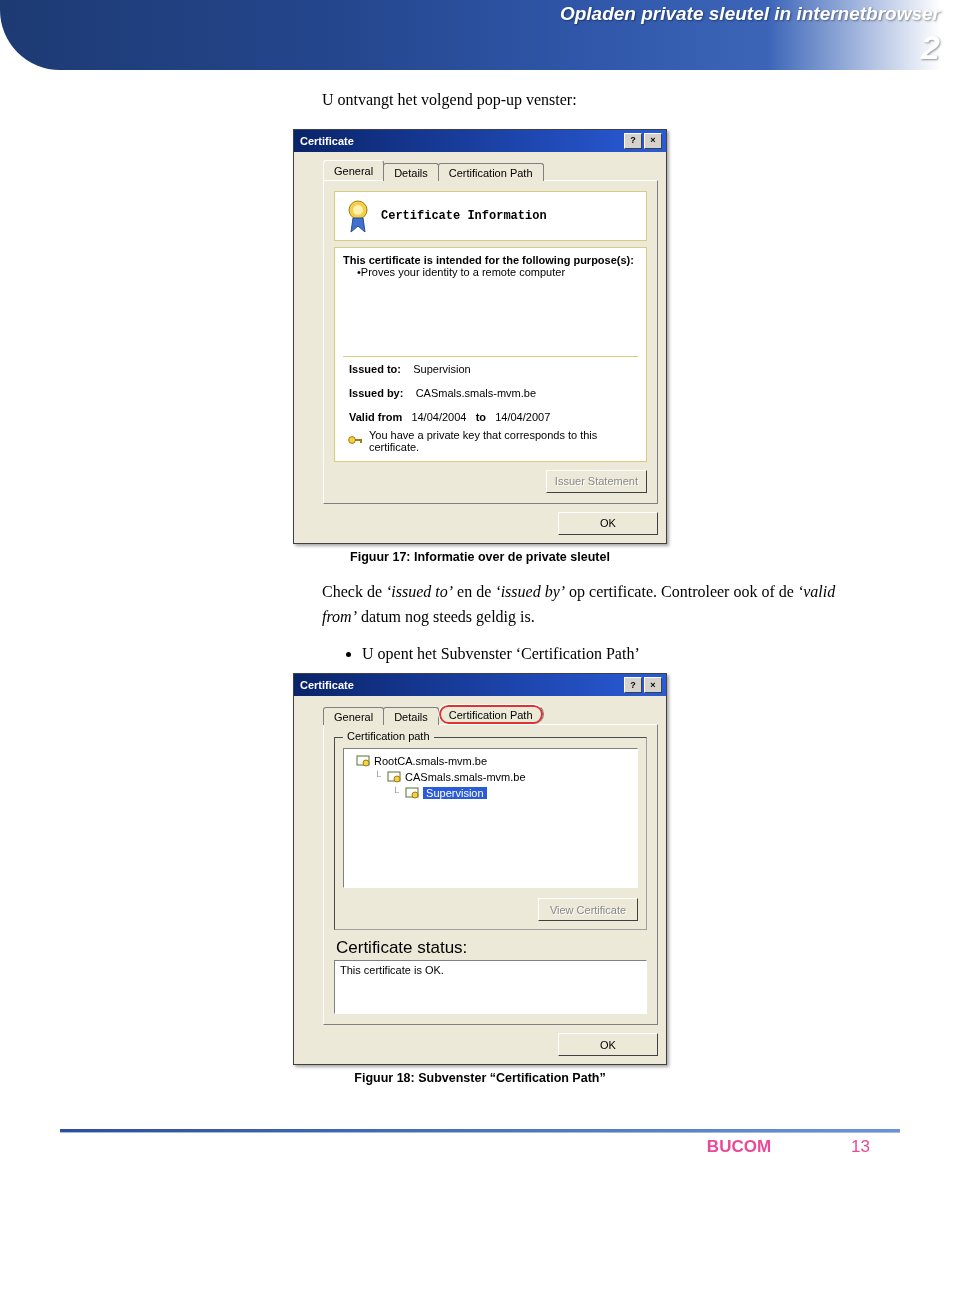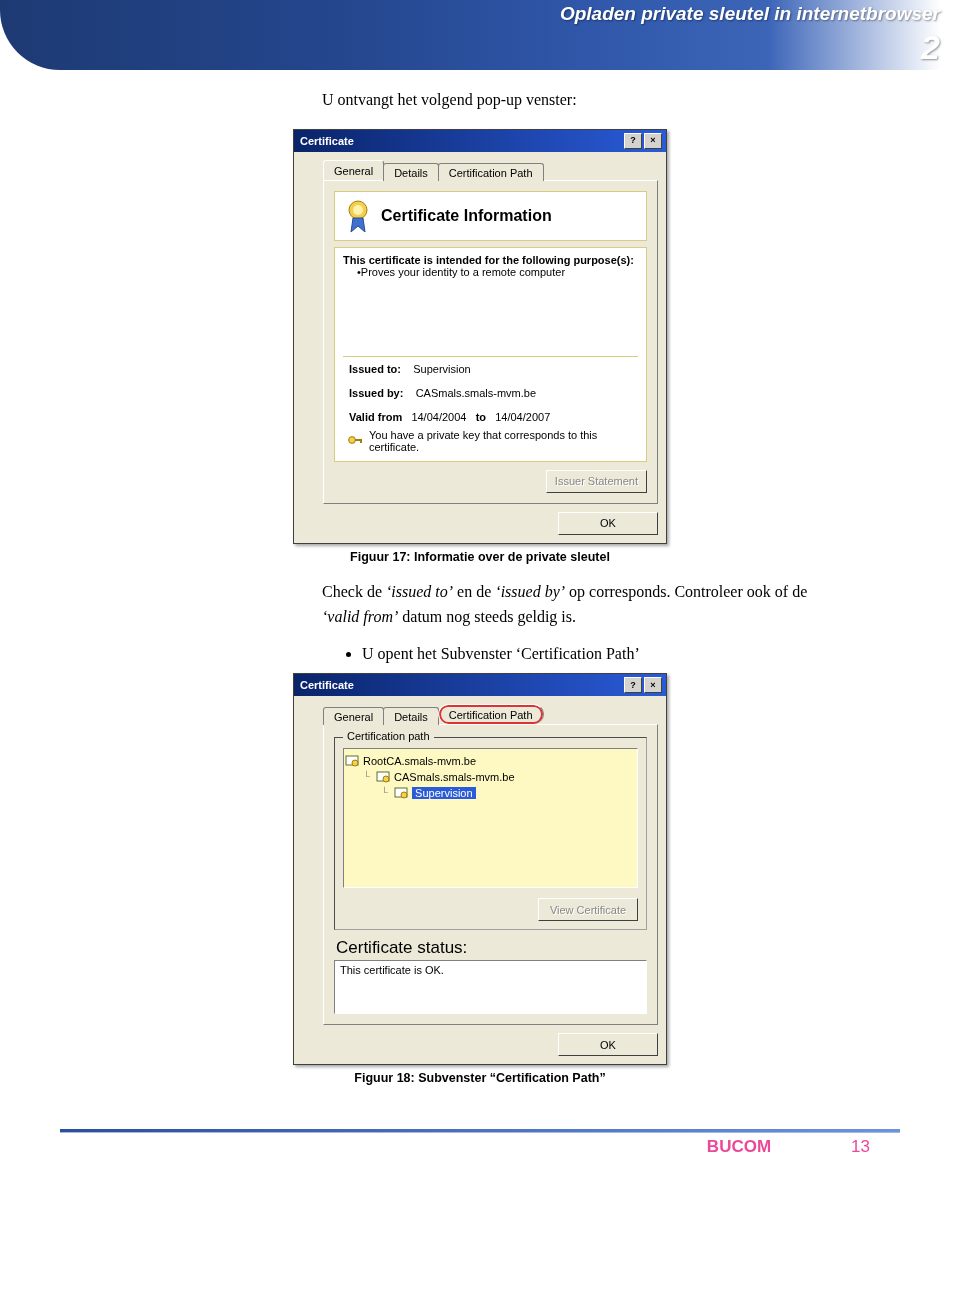--- a/index.html
+++ b/index.html
@@ -141,21 +141,21 @@
     padding: 6px 8px;
     display: flex;
     gap: 8px;
     align-items: center;
   }
   .ribbon-icon {
     width: 30px; height: 36px;
     display: inline-flex; align-items: center; justify-content: center;
   }
   .ribbon-icon svg { width: 30px; height: 36px; }
-  .rb-text b { font-size: 16px; }
+  .rb-text b { font-size: 12px; font-family: Liberation Mono, monospace; }
   .subbox {
     border: 1px solid #d8cc80;
     background: #fff;
     padding: 6px 8px;
     font-size: 11px;
     margin-top: 6px;
   }
   .subbox .purpose { padding-left: 14px; }
   .hr { border: 0; border-top: 1px solid #d8cc80; margin: 6px 0; }
   .kv { margin: 6px 0 4px 6px; font-size:11px; }
@@ -182,25 +182,25 @@
     border: 1px inset #a0a0a0;
     padding: 10px 8px 8px 8px;
     margin-top: 2px;
     position: relative;
   }
   .groupbox .glegend {
     position: absolute; top: -8px; left: 8px;
     background: #ece9d8; padding: 0 4px; font-size: 11px;
   }
   .tree-well {
-    background: #fef9c3;
+    background: #ffffff;
     border: 1px solid #808080;
     border-right-color: #fff; border-bottom-color:#fff;
     min-height: 130px;
-    padding: 4px 1px;
+    padding: 4px 12px;
     font-size: 11px;
   }
   .tree-row { display: flex; align-items: center; gap: 4px; padding: 1px 0; }
   .tree-row.indent1 { padding-left: 18px; }
   .tree-row.indent2 { padding-left: 36px; }
   .tree-dots { color: #888; font-size:10px; margin-right:2px; line-height:1; }
   .cert-ico { width: 14px; height: 14px; }
   .tree-row.selected .tlabel { background: #2a5bd8; color: #fff; padding: 0 3px; }
   .status-well {
     background: #fff;
@@ -311,21 +311,21 @@
       <div class="btnrow">
         <span class="btn">OK</span>
       </div>
     </div>
   </div>
 
   <div class="caption">Figuur 17: Informatie over de private sleutel</div>
 
   <div class="body-col">
     <p>
-      <span>Check de </span><span class="ital">‘issued to’</span><span> en de </span><span class="ital">‘issued by’</span><span> op corresponds. Controleer ook of de </span><span class="ital">‘valid from’</span><span> datum nog steeds geldig is.</span>
+      <span>Check de </span><span class="ital">‘issued to’</span><span> en de </span><span class="ital">‘issued by’</span><span> op certificate. Controleer ook of de </span><span class="ital">‘valid from’</span><span> datum nog steeds geldig is.</span>
     </p>
     <ul class="bullets">
       <li>U opent het Subvenster ‘Certification Path’</li>
     </ul>
   </div>
 
   <div class="win-dialog">
     <div class="titlebar">
       <span class="ttxt">Certificate</span>
       <span class="tbtn">?</span>

